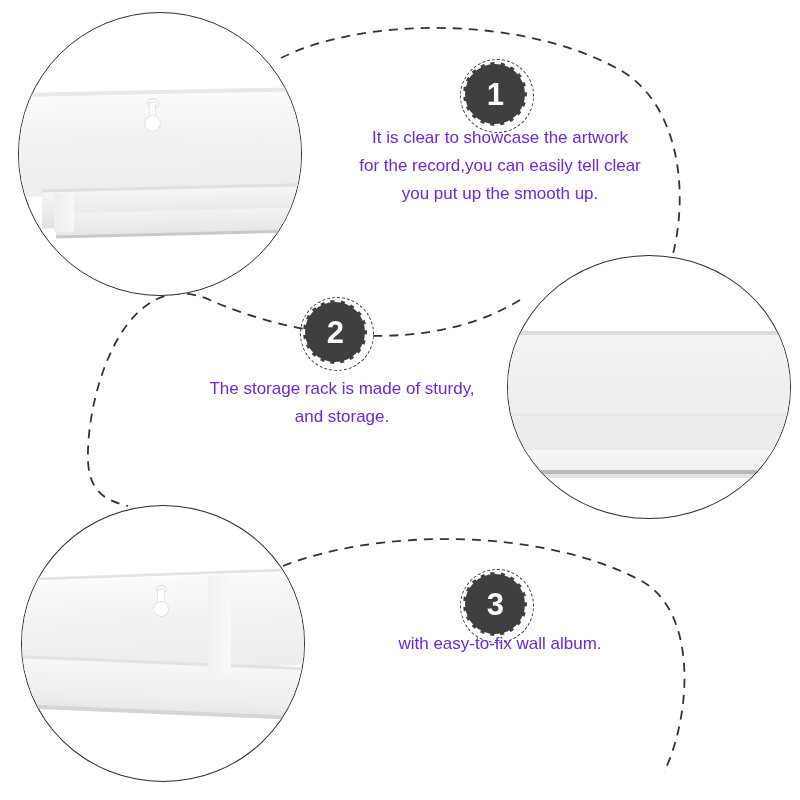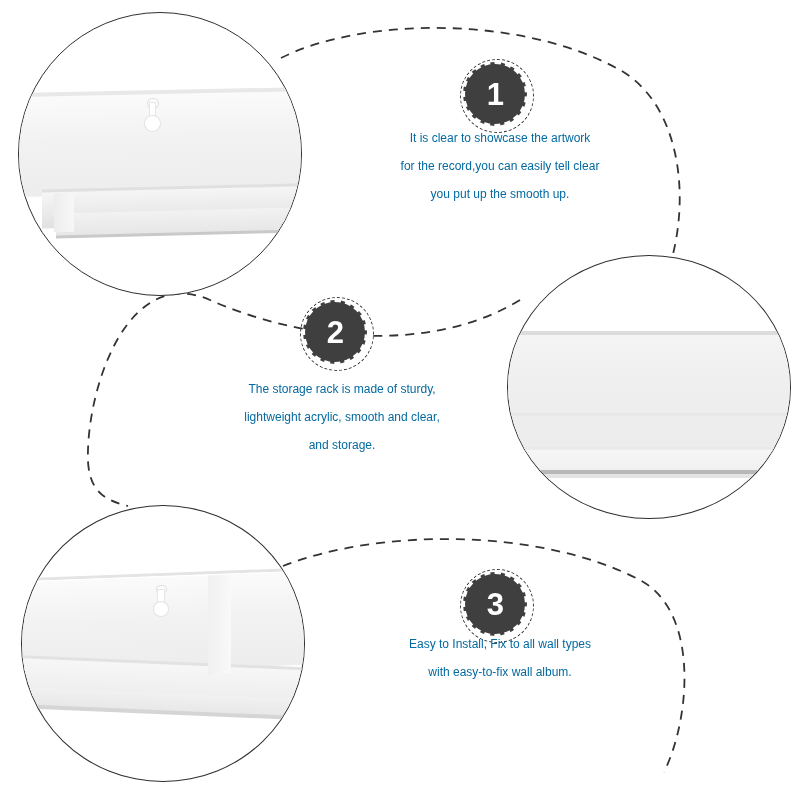--- a/index.html
+++ b/index.html
@@ -109,22 +109,22 @@
     font-weight: bold;
     line-height: 1;
     font-family: "Liberation Sans", sans-serif;
     letter-spacing: -0.5px;
   }
 
   
   .caption {
     position: absolute;
     text-align: center;
-    color: #0369a1;
-    font-size: 12px;
+    color: #6d28d9;
+    font-size: 17px;
     line-height: 28px;
     font-family: "Liberation Sans", sans-serif;
     font-weight: 400;
   }
   .caption .line { display: block; white-space: nowrap; }
 </style>
 </head>
 <body>
 
 <div id="page">
@@ -182,21 +182,20 @@
     </div>
   </div>
 
   <div class="badge" style="left:303px; top:300px;">
     <div class="badge-ring"></div>
     <span class="badge-num">2</span>
   </div>
 
   <div class="caption" style="left:172px; top:375px; width:340px;">
     <span class="line">The storage rack is made of sturdy,</span>
-    <span class="line">lightweight acrylic, smooth and clear,</span>
     <span class="line">and storage.</span>
   </div>
 
   <div class="photo-circle" style="left:21px; top:505px; width:284px; height:277px;">
     <div class="photo-inner">
       <div class="shelf-edge" style="left:-6%; top:24.5%; width:112%; height:1.2%;
            transform: skewY(-2.1deg); background:#e4e4e4;"></div>
       <div class="shelf-back" style="left:-6%; top:25.5%; width:112%; height:34%;
            transform: skewY(-2.1deg);"></div>
       <div class="shelf-lip" style="left:-6%; top:57%; width:108%; height:14%;
@@ -217,17 +216,16 @@
       <div class="keyhole" style="left:46.8%; top:35%; width:5%; height:5%;"></div>
     </div>
   </div>
 
   <div class="badge" style="left:463px; top:572px;">
     <div class="badge-ring"></div>
     <span class="badge-num">3</span>
   </div>
 
   <div class="caption" style="left:330px; top:630px; width:340px;">
-    <span class="line">Easy to Install, Fix to all wall types</span>
     <span class="line">with easy-to-fix wall album.</span>
   </div>
 
 </div>
 
 </body></html>

